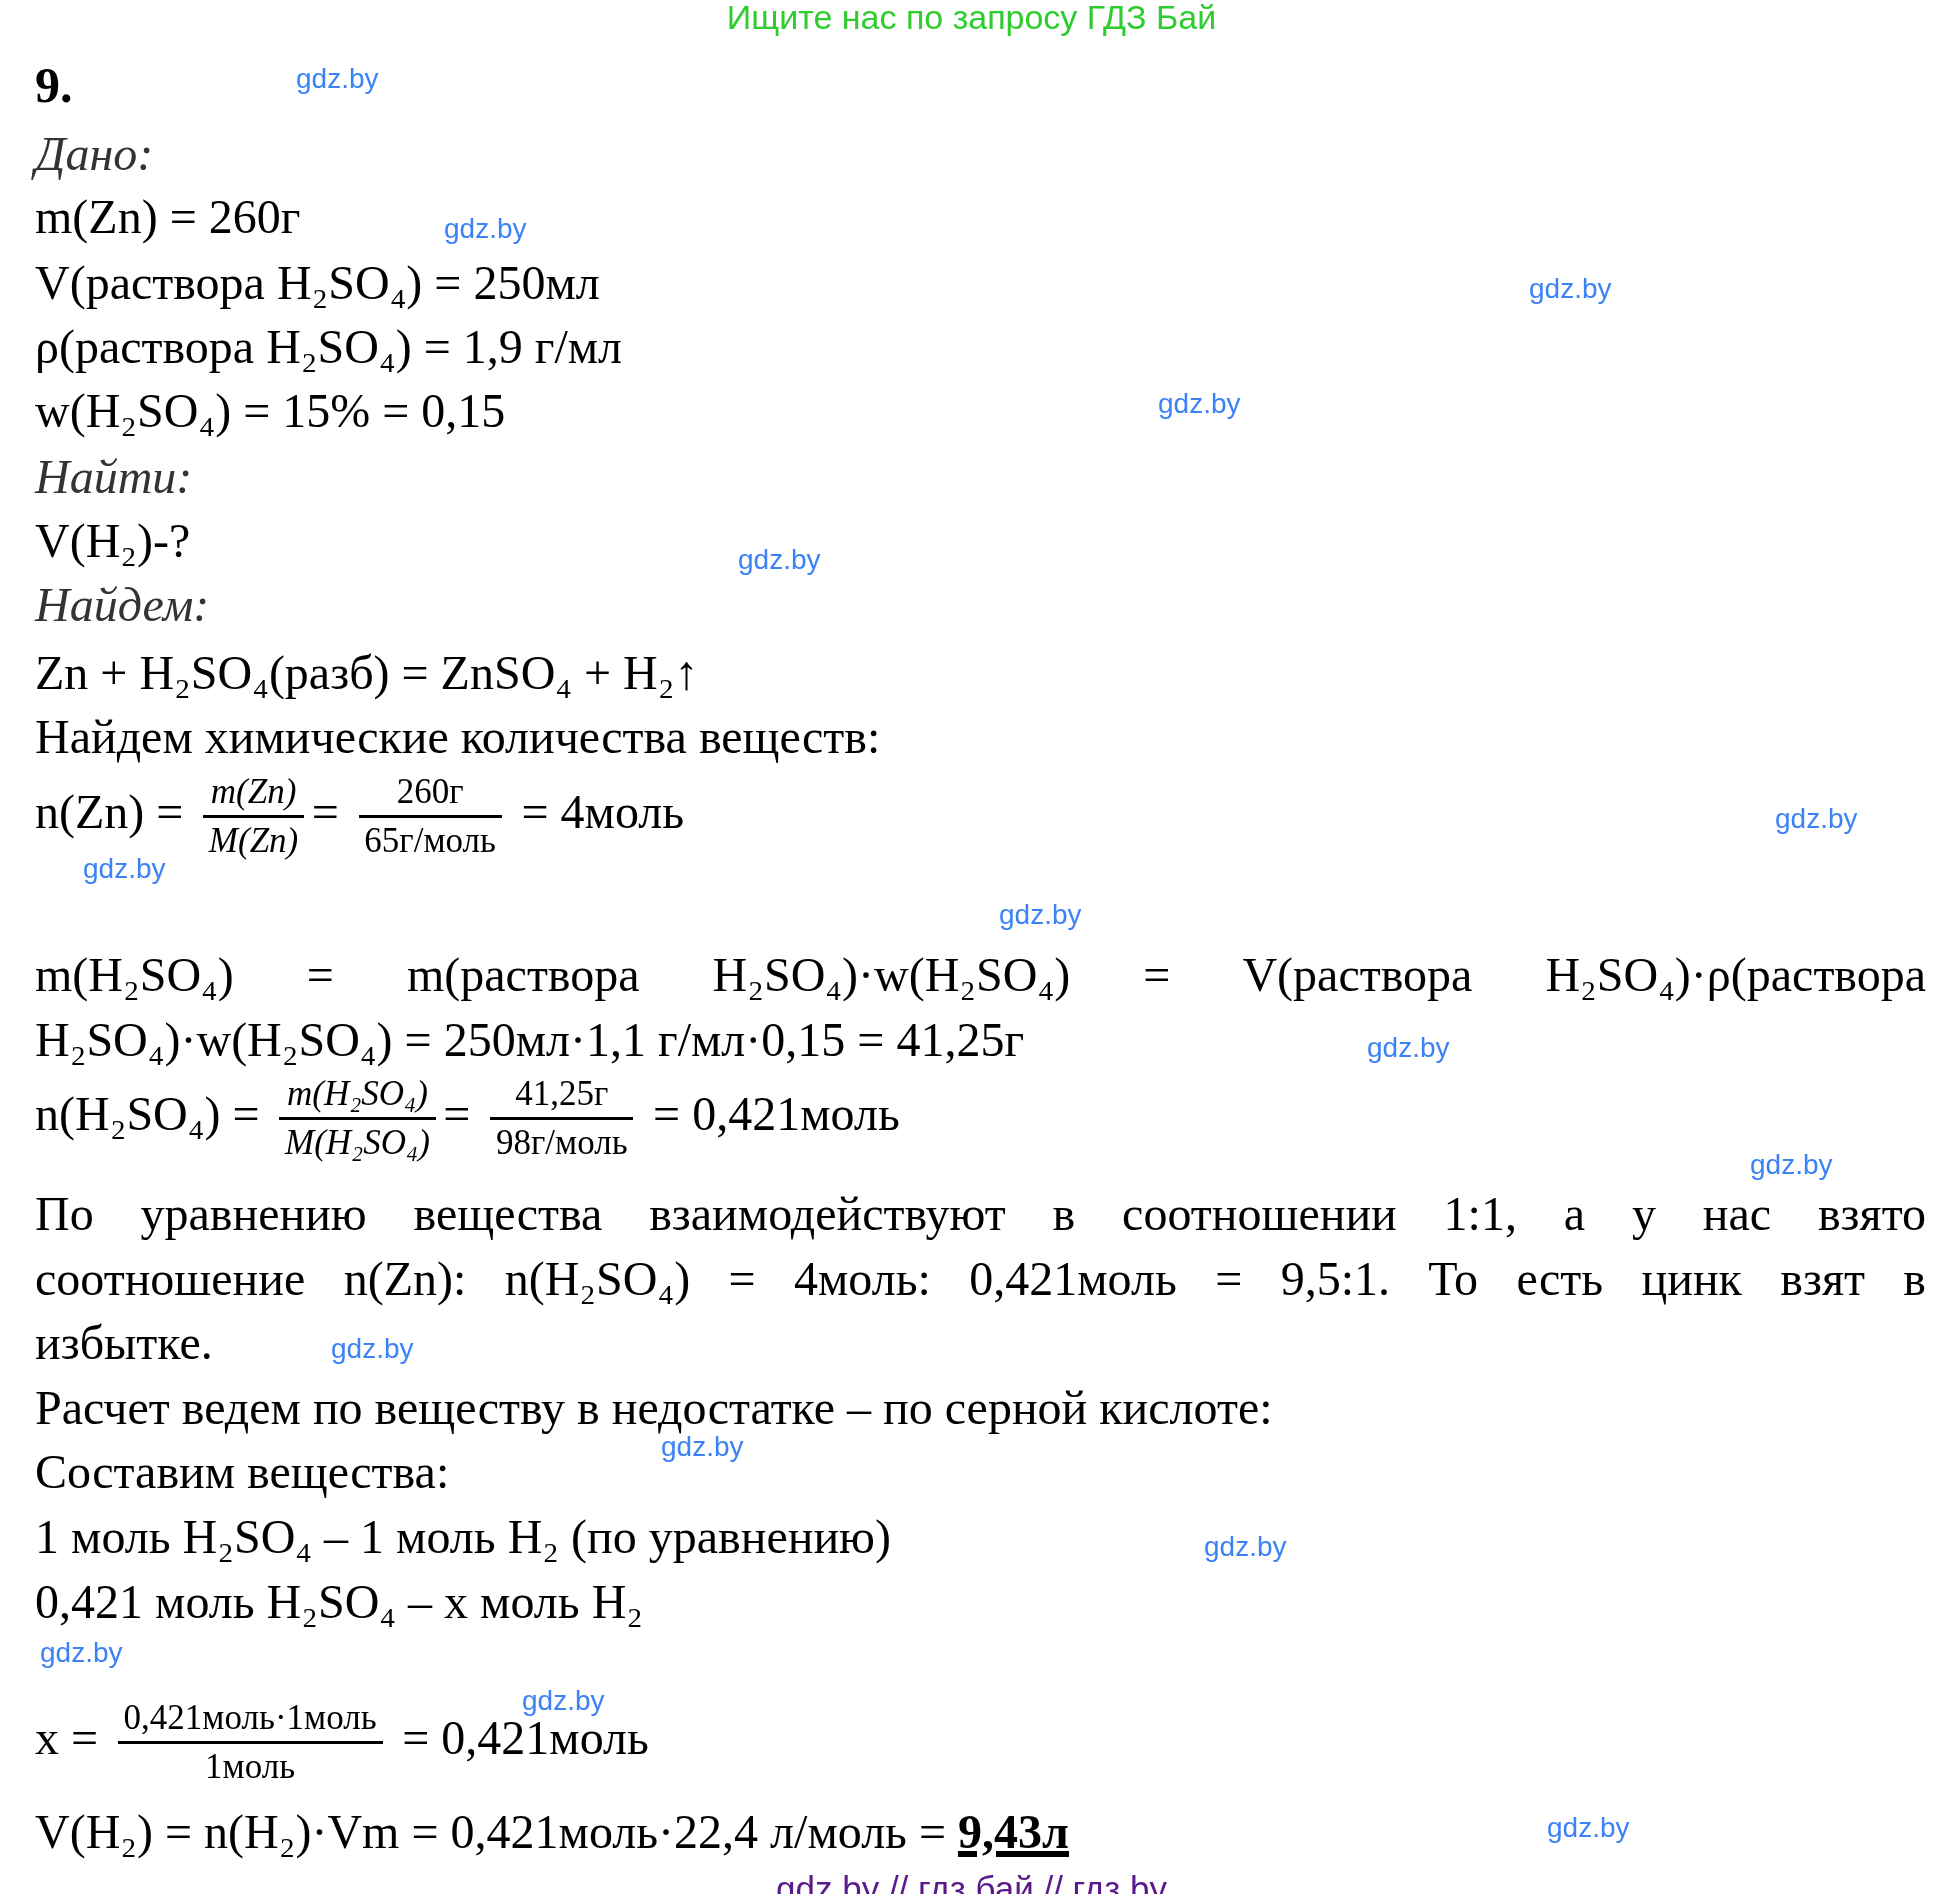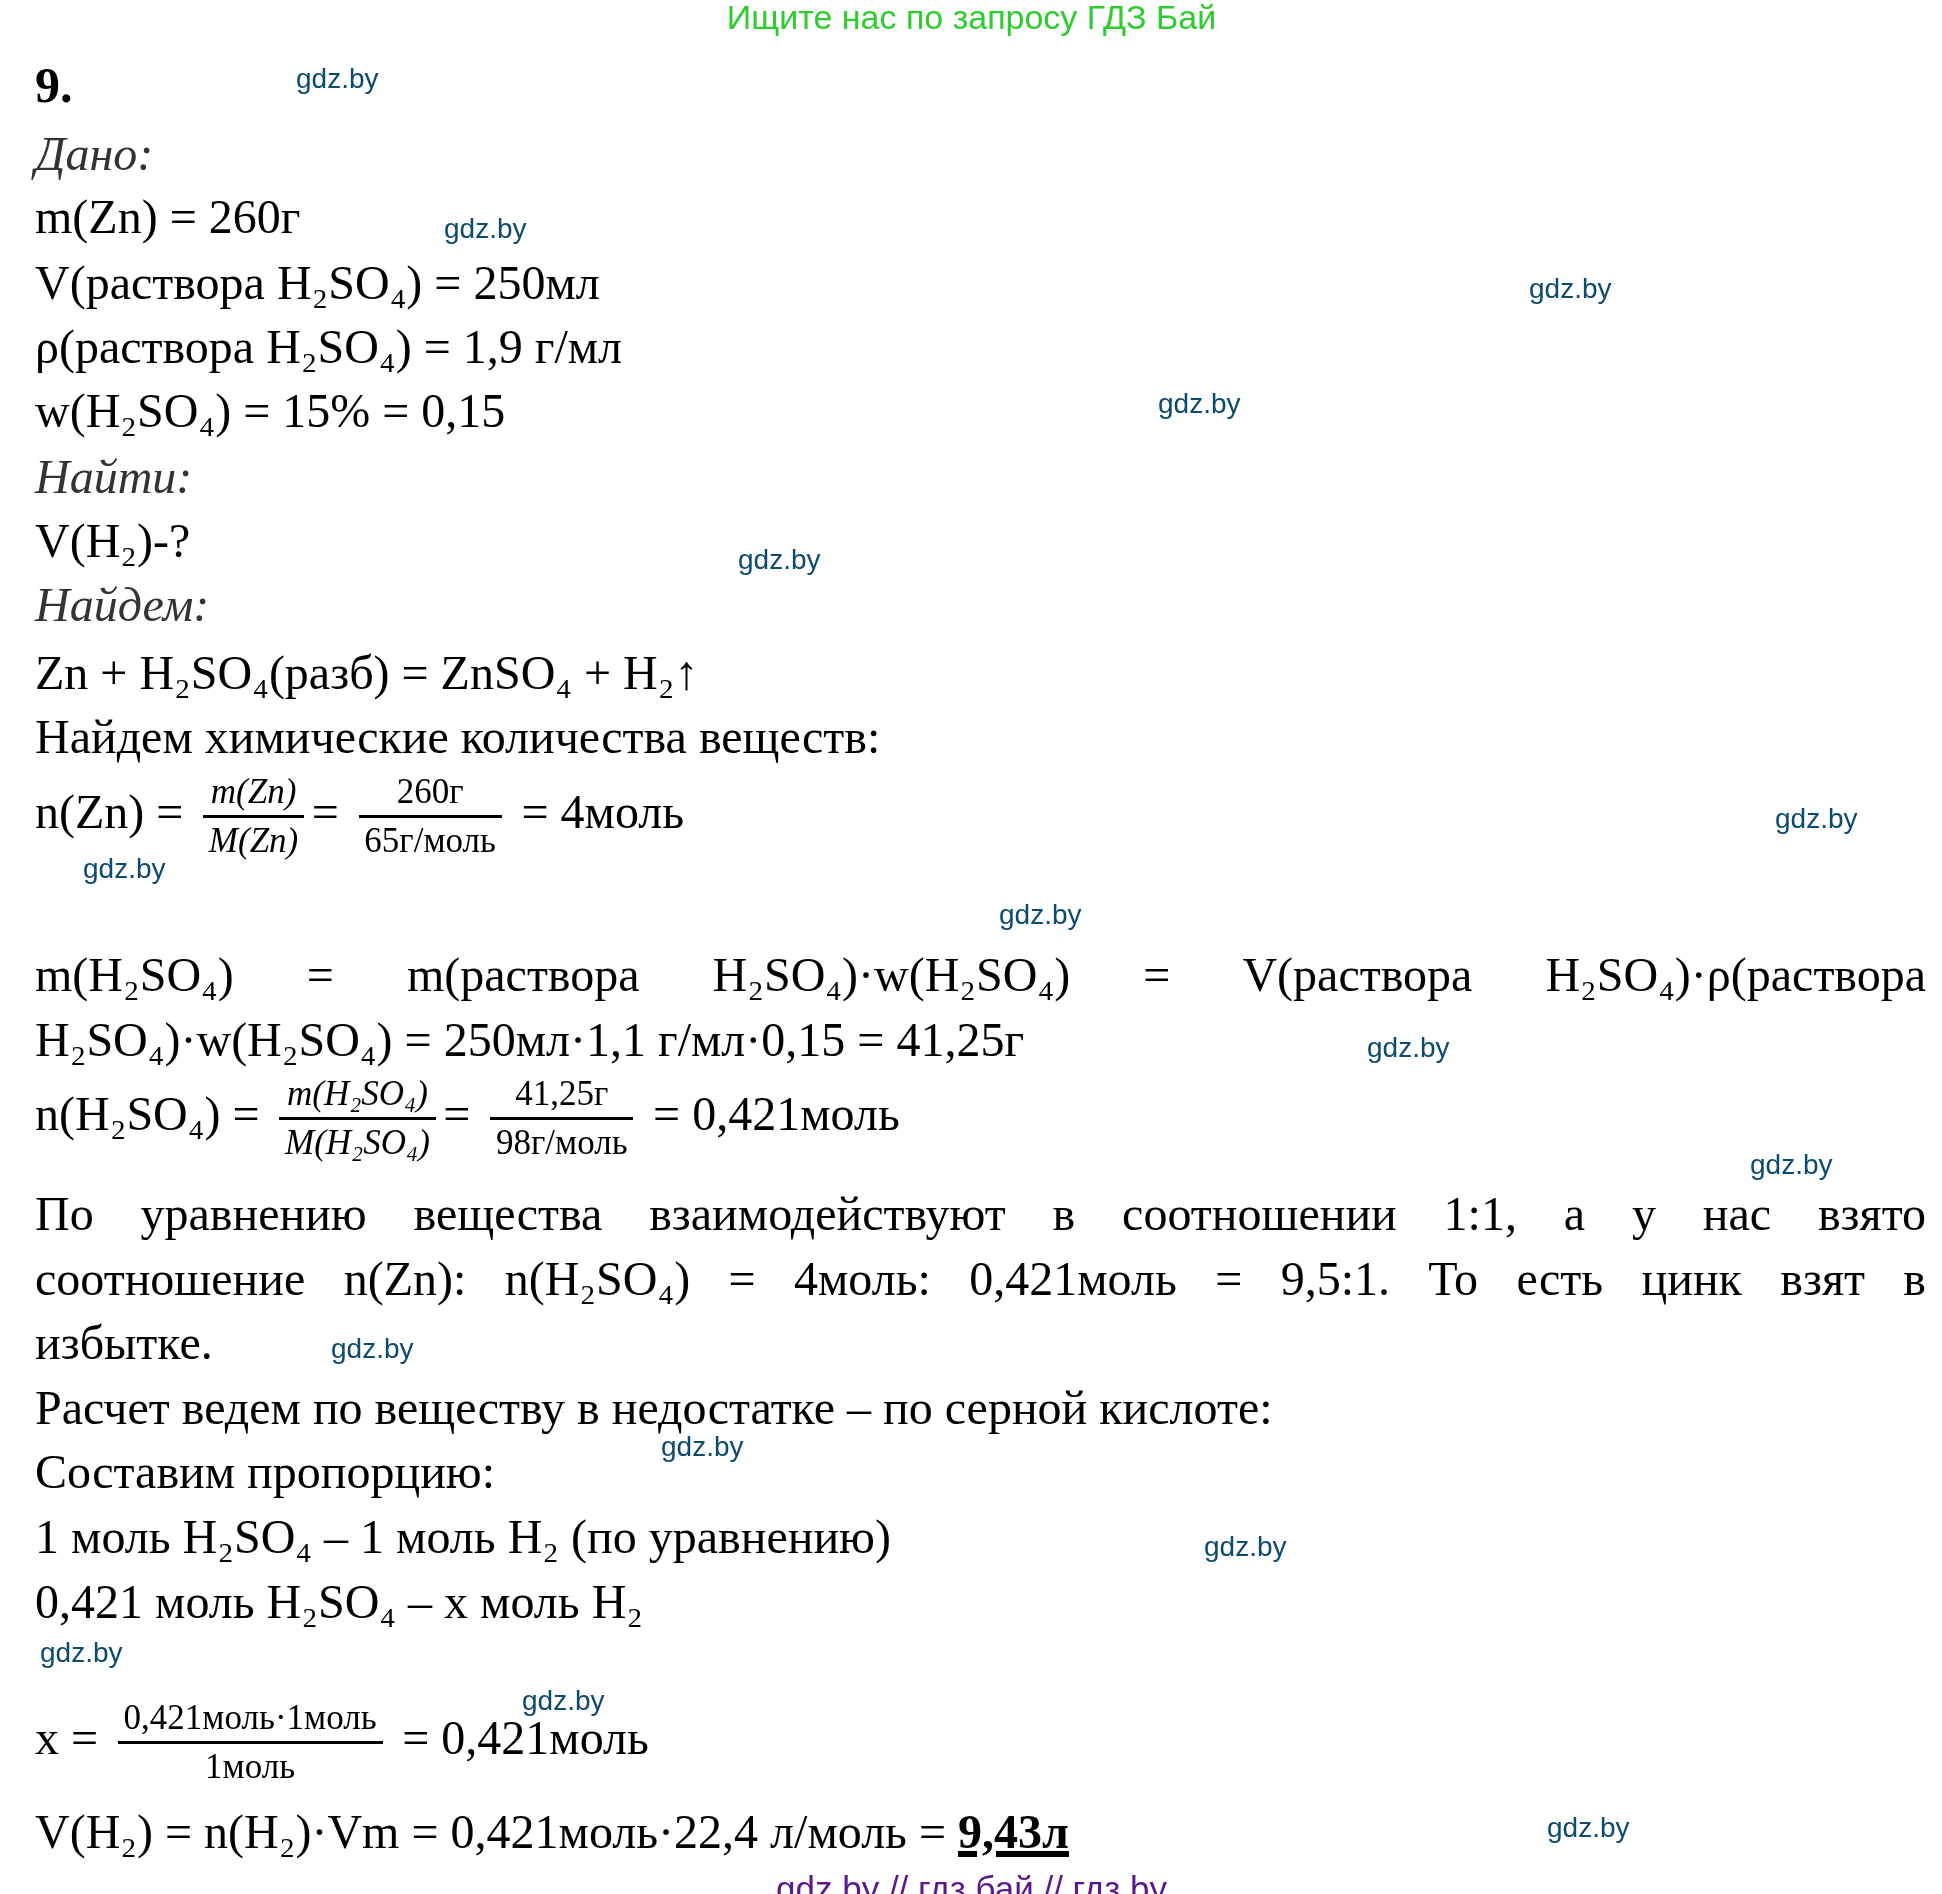--- a/index.html
+++ b/index.html
@@ -1,20 +1,20 @@
 <!DOCTYPE html>
 <html><head>
 <meta charset="utf-8">
 <style>
   html,body{margin:0;padding:0;background:#fff;}
   body{width:1943px;height:1894px;position:relative;overflow:hidden;font-family:"Liberation Serif",serif;color:#000;}
   .abs{position:absolute;white-space:nowrap;}
   .ln{position:absolute;left:35px;font-size:48px;line-height:58px;white-space:nowrap;}
   .it{font-style:italic;color:#333;}
-  .wm{position:absolute;font-family:"Liberation Sans",sans-serif;font-size:28px;color:#0c4a6e;white-space:nowrap;}
+  .wm{position:absolute;font-family:"Liberation Sans",sans-serif;font-size:28px;color:#3b82f6;white-space:nowrap;}
   .top{position:absolute;left:0;width:1943px;top:-1.9px;text-align:center;font-family:"Liberation Sans",sans-serif;font-size:34px;color:#2ecc2e;}
   .bot{position:absolute;left:0;width:1943px;top:1869px;text-align:center;font-family:"Liberation Sans",sans-serif;font-size:35px;color:#5b1a8c;}
   .num{position:absolute;left:35px;top:56px;font-size:50px;font-weight:bold;}
   .just{position:absolute;left:35px;width:1891px;font-size:48px;line-height:64px;text-align:justify;text-align-last:justify;}
   .frac{display:inline-block;vertical-align:middle;text-align:center;margin:0 7.7px;}
   .frac .n,.frac .d{display:block;font-size:35px;line-height:46px;padding:0 5.8px;}
   .frac .n{border-bottom:3.8px solid #000;}
   .mi{font-style:italic;font-family:Liberation Serif, serif;font-size:31px;}
   .ans{font-weight:bold;text-decoration:underline;text-decoration-thickness:5.8px;}
 </style>
@@ -65,21 +65,21 @@
 </div>
 <div class="wm" style="left:1750px;top:1149px">gdz.by</div>
 
 <div class="just" style="top:1182px">По уравнению вещества взаимодействуют в соотношении 1:1, а у нас взято</div>
 <div class="just" style="top:1247px">соотношение n(Zn): n(H₂SO₄) = 4моль: 0,421моль = 9,5:1. То есть цинк взят в</div>
 <div class="ln" style="top:1314px">избытке.</div>
 <div class="wm" style="left:331px;top:1333px">gdz.by</div>
 
 <div class="ln" style="top:1379px">Расчет ведем по веществу в недостатке – по серной кислоте:</div>
 <div class="wm" style="left:661px;top:1431px">gdz.by</div>
-<div class="ln" style="top:1443px">Составим пропорцию:</div>
+<div class="ln" style="top:1443px">Составим вещества:</div>
 <div class="ln" style="top:1508px">1 моль H₂SO₄ – 1 моль H₂ (по уравнению)</div>
 <div class="wm" style="left:1204px;top:1531px">gdz.by</div>
 <div class="ln" style="top:1573px">0,421 моль H₂SO₄ – x моль H₂</div>
 <div class="wm" style="left:40px;top:1637px">gdz.by</div>
 <div class="wm" style="left:522px;top:1685px">gdz.by</div>
 
 <div class="abs" style="left:35px;top:1695px;font-size:48px">
   <span>x =</span>
   <span class="frac"><span class="n">0,421моль·1моль</span><span class="d">1моль</span></span>
   <span>= 0,421моль</span>

